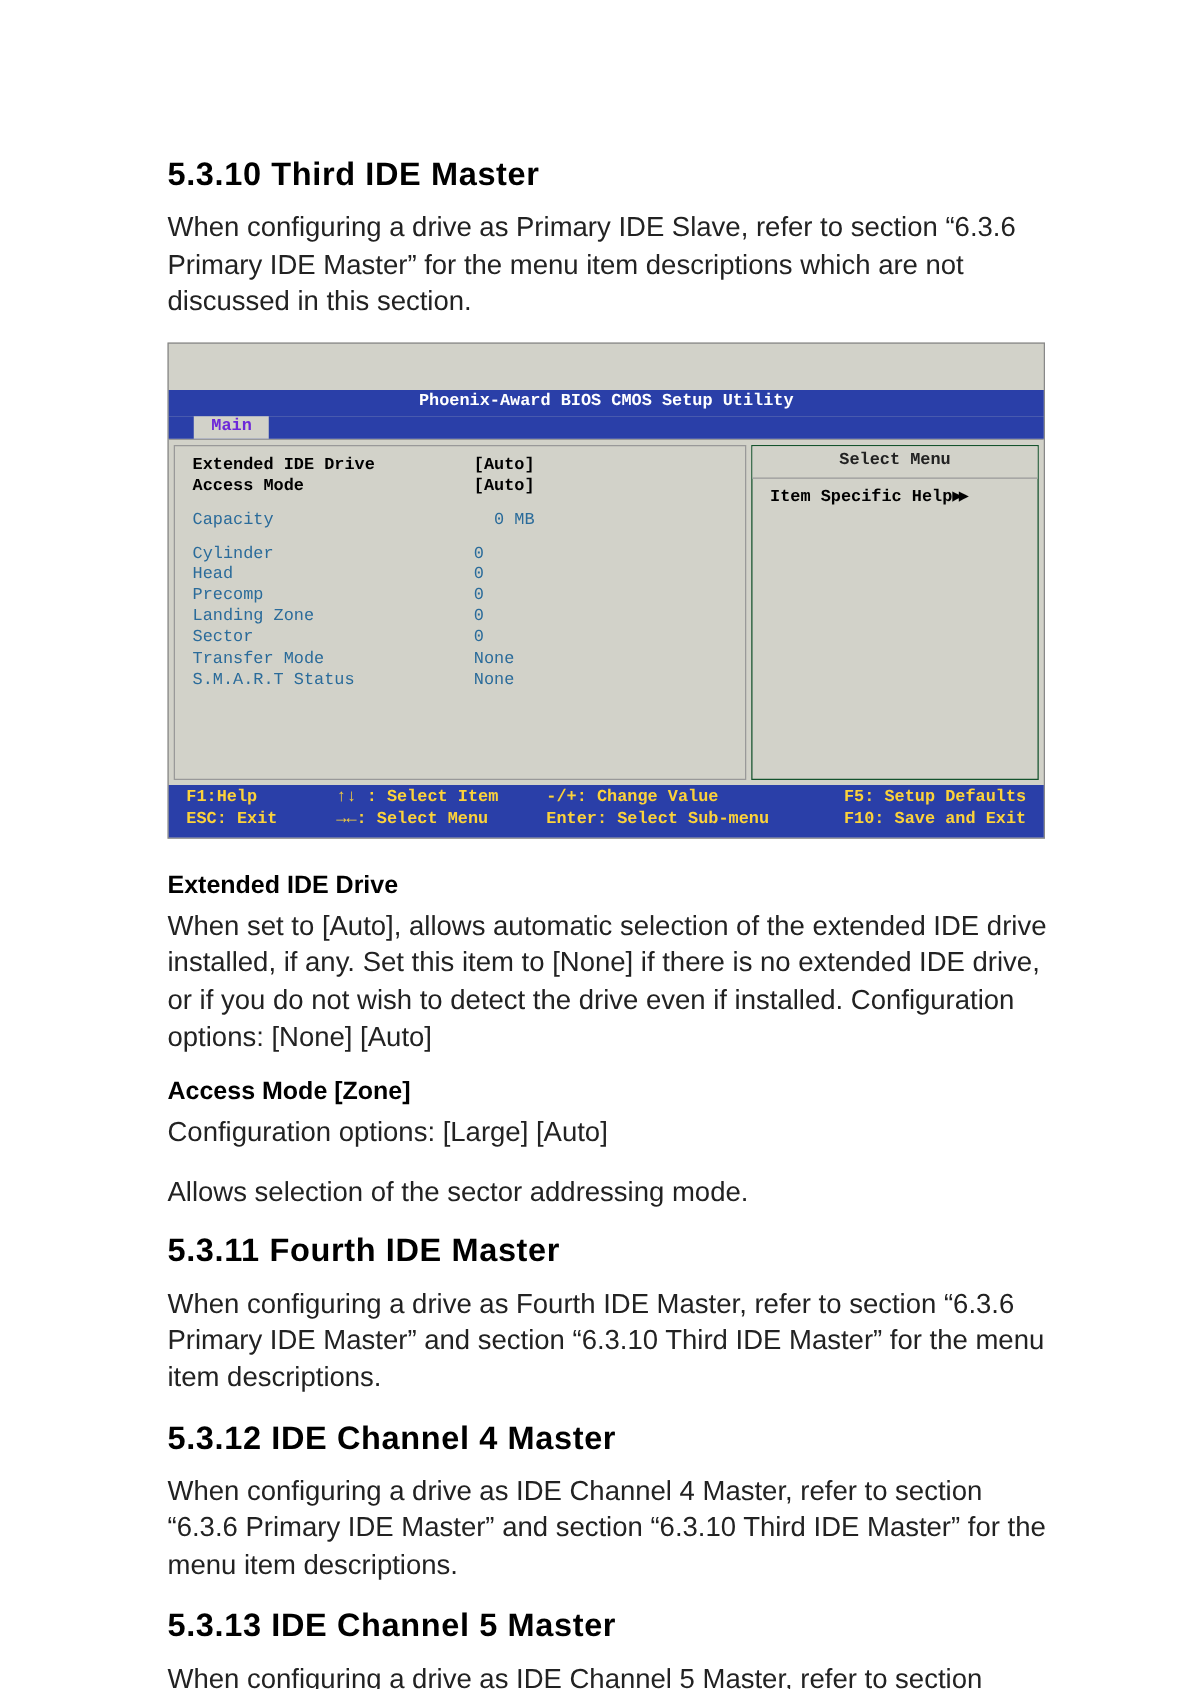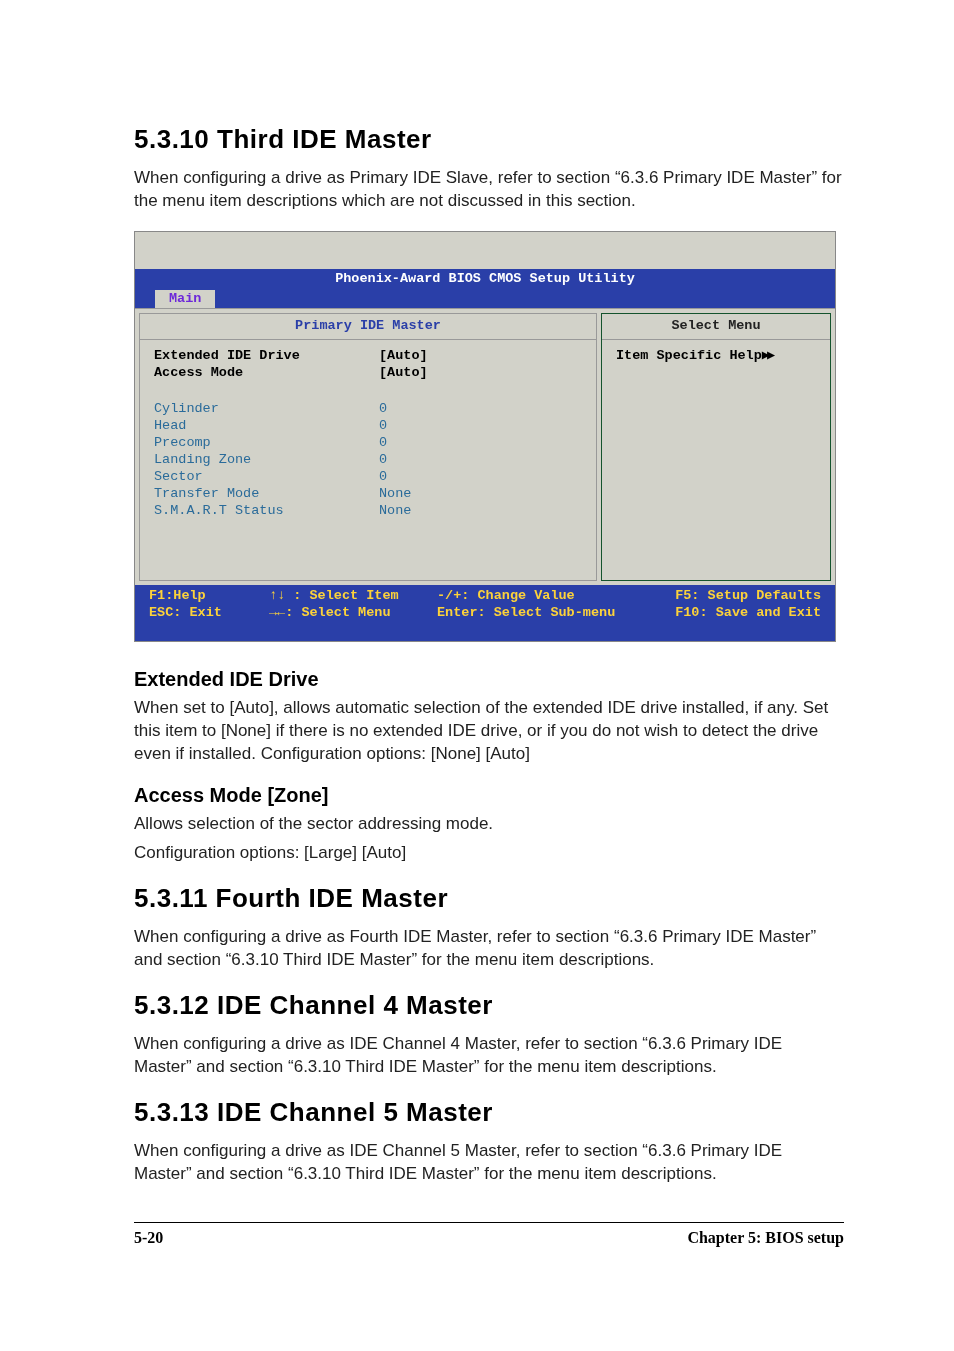--- a/index.html
+++ b/index.html
@@ -21,21 +21,21 @@
     letter-spacing: 0.5px;
   }
   h3 {
     font-family: Arial, Helvetica, sans-serif;
     font-weight: bold;
     font-size: 20px;
     margin: 12px 0 4px 0;
   }
   p.body {
     font-family: Arial, Helvetica, sans-serif;
-    font-size: 17px;
+    font-size: 22px;
     line-height: 1.35;
     margin: 6px 2px 18px 0;
     color: #222;
   }
 
   
   .bios-wrap {
     margin: 6px 0 26px 0;
   }
   .bios {
@@ -126,21 +126,21 @@
     font-family: "Courier New", monospace;
     letter-spacing: -3px;
   }
   .help-body {
     color: #2a6b9a;
     margin-top: 6px;
   }
   .bios-footer {
     background: #2a3fa8;
     color: #fcd23a;
-    padding: 3px 14px 20px 14px;
+    padding: 3px 14px 5px 14px;
     font-weight: bold;
     display: flex;
   }
   .bios-footer .col1 { width: 120px; }
   .bios-footer .col2 { width: 168px; white-space: pre; }
   .bios-footer .col3 { flex: 1; white-space: pre; }
   .bios-footer .col4 { width: 180px; text-align: right; white-space: pre; }
   .fgap { height: 10px; }
 
   
@@ -167,31 +167,34 @@
   <p class="body">When configuring a drive as Primary IDE Slave, refer to section “6.3.6 Primary IDE Master” for the menu item descriptions which are not discussed in this section.</p>
 
   <div class="bios-wrap">
     <div class="bios">
       <div class="bios-titlebar">Phoenix-Award BIOS CMOS Setup Utility</div>
       <div class="bios-menubar">
         <div class="bios-tab">Main</div>
       </div>
       <div class="bios-panels">
         <div class="bios-left">
-          <div class="panel-header">Primary IDE Master</div>
           <div class="panel-body">
             <div class="field-row">
               <span class="field-label strong">Extended IDE Drive</span>
               <span class="field-value strong">[Auto]</span>
             </div>
             <div class="field-row">
               <span class="field-label strong">Access Mode</span>
               <span class="field-value strong">[Auto]</span>
             </div>
             <div class="fgap"></div>
+            <div class="field-row">
+              <span class="field-label">Capacity</span>
+              <span class="field-value">  0 MB</span>
+            </div>
             <div class="fgap"></div>
             <div class="field-row">
               <span class="field-label">Cylinder</span>
               <span class="field-value">0</span>
             </div>
             <div class="field-row">
               <span class="field-label">Head</span>
               <span class="field-value">0</span>
             </div>
             <div class="field-row">
@@ -243,22 +246,22 @@
           <div class="col4">F10: Save and Exit</div>
         </div>
       </div>
     </div>
   </div>
 
   <h3>Extended IDE Drive</h3>
   <p class="body">When set to [Auto], allows automatic selection of the extended IDE drive installed, if any. Set this item to [None] if there is no extended IDE drive, or if you do not wish to detect the drive even if installed. Configuration options: [None] [Auto]</p>
 
   <h3>Access Mode [Zone]</h3>
+  <p class="body">Configuration options:  [Large] [Auto]</p>
   <p class="body" style="margin-bottom:0">Allows selection of the sector addressing mode.</p>
-  <p class="body">Configuration options:  [Large] [Auto]</p>
 
   <h2>
     <span>5.3.11</span>
     <span>Fourth IDE Master</span>
   </h2>
   <p class="body">When configuring a drive as Fourth IDE Master, refer to section “6.3.6 Primary IDE Master” and section “6.3.10 Third IDE Master” for the menu item descriptions.</p>
 
   <h2>
     <span>5.3.12</span>
     <span>IDE Channel 4 Master</span>

